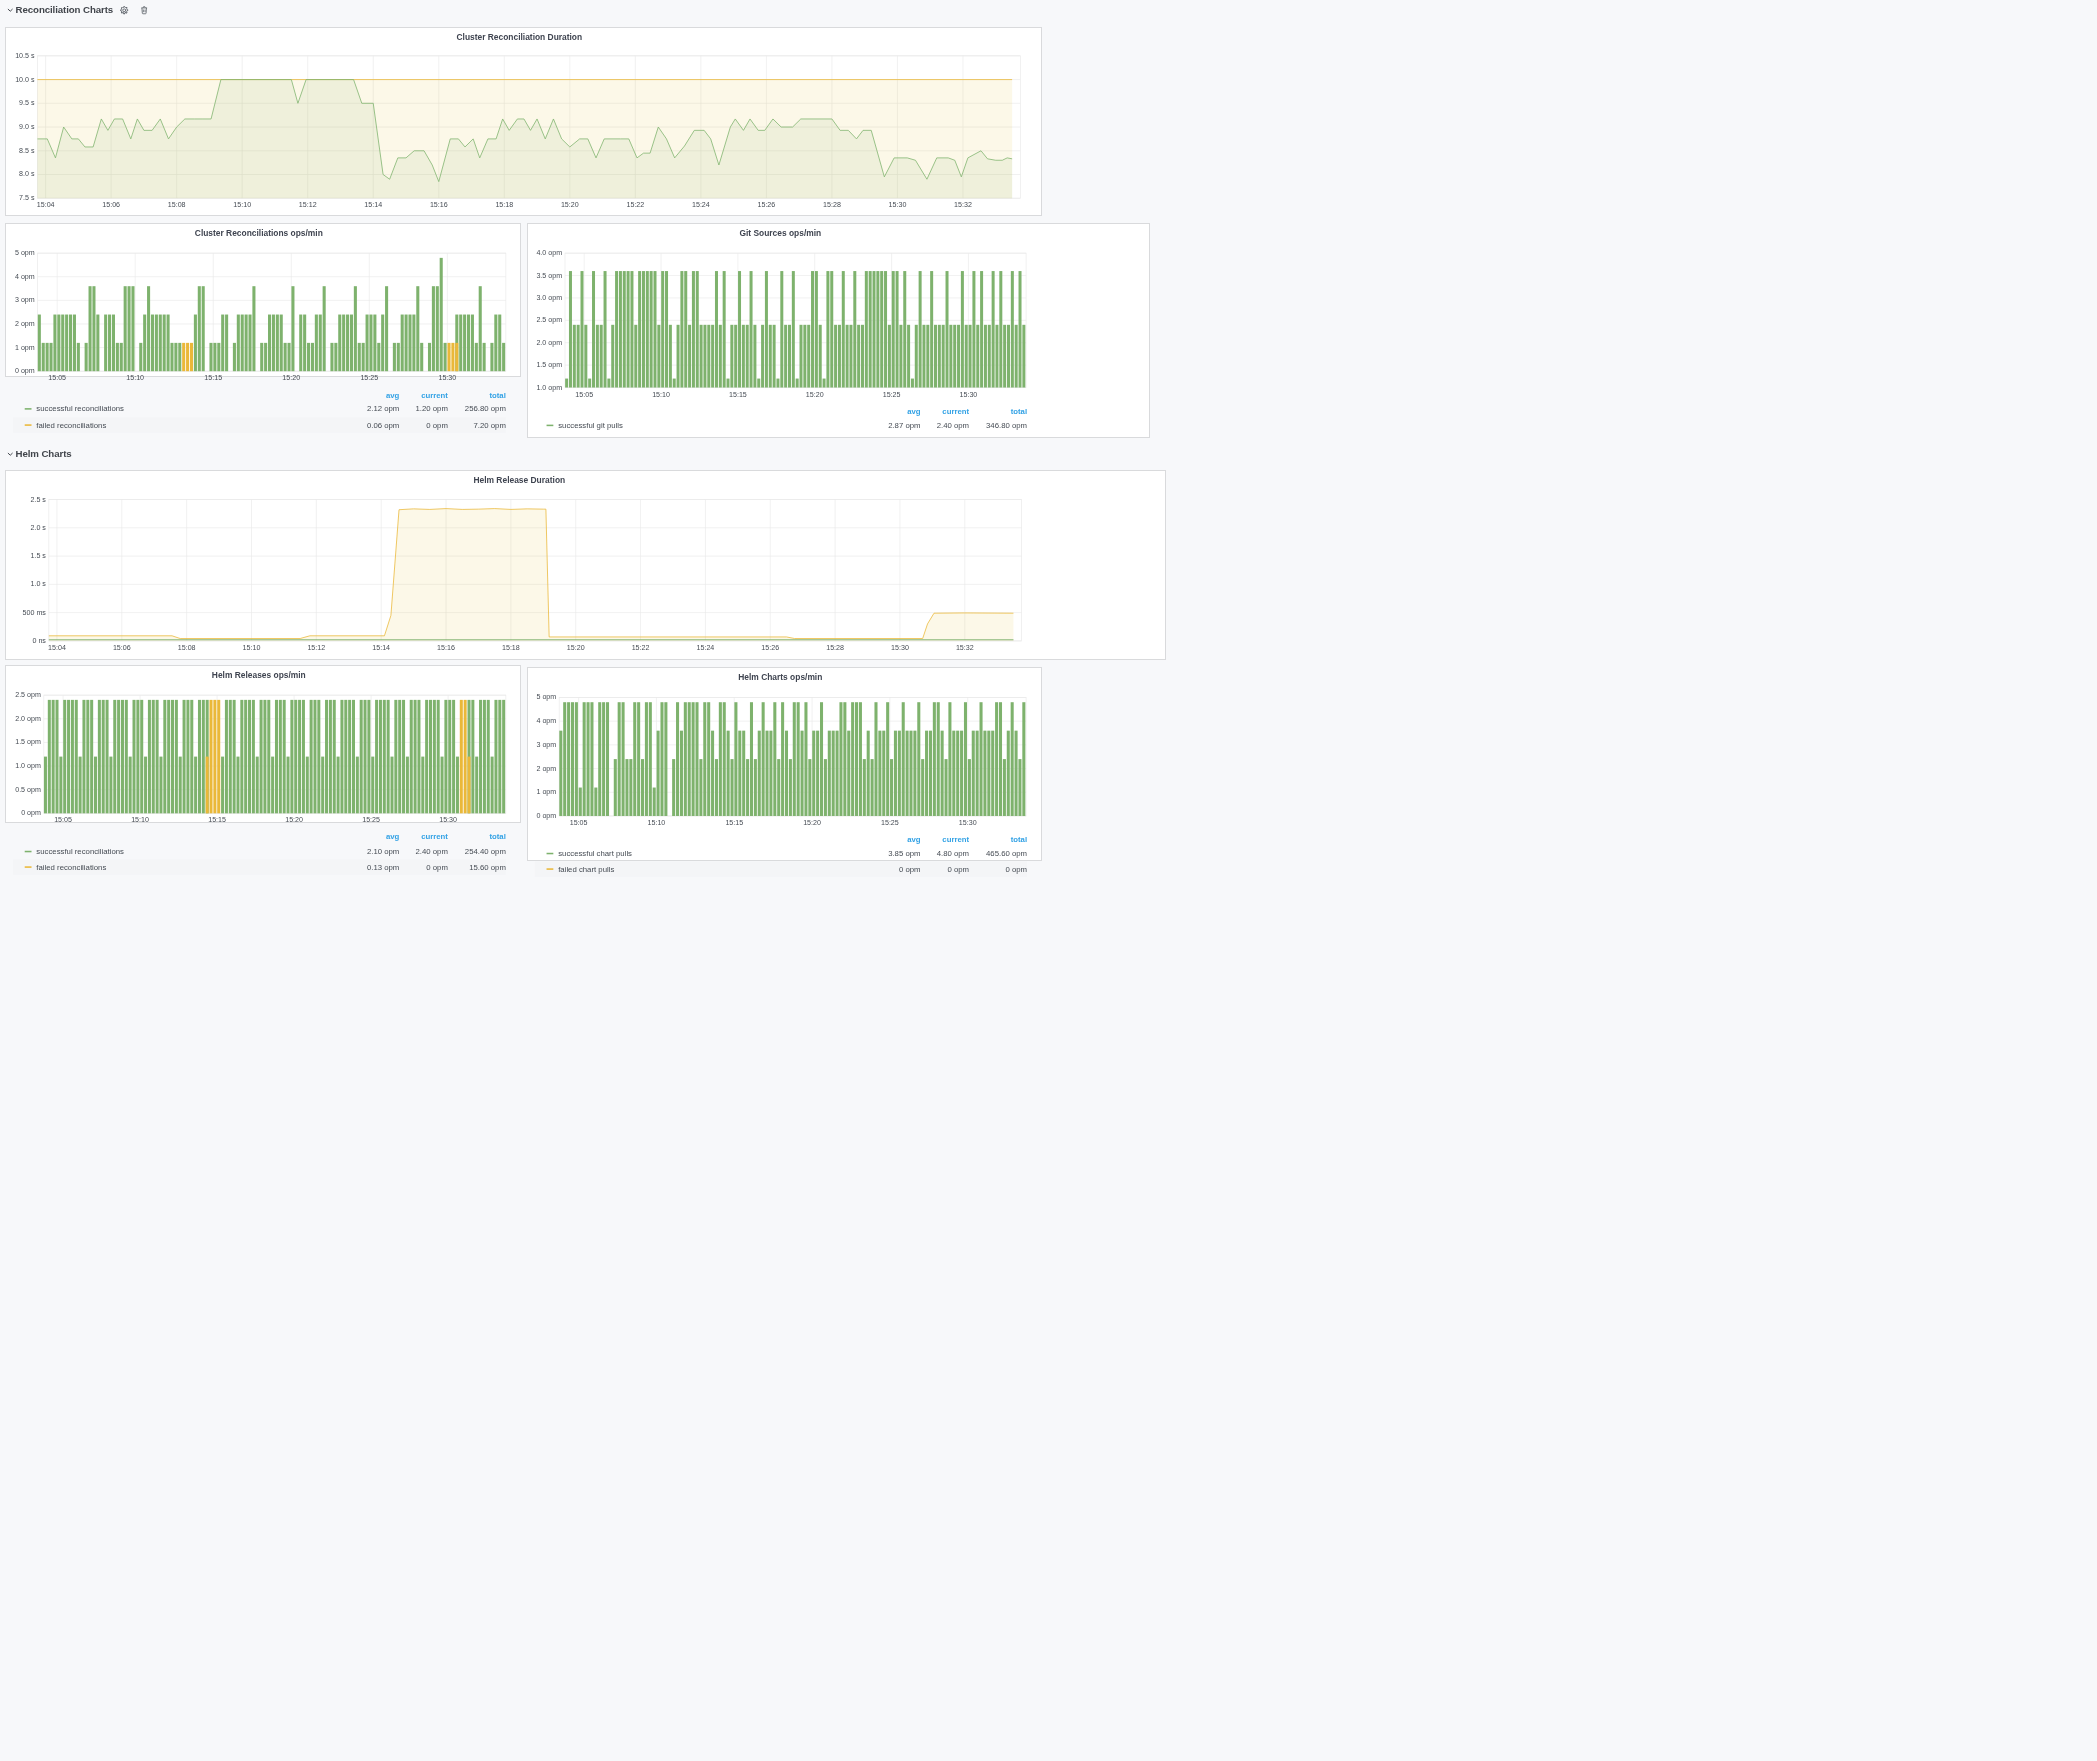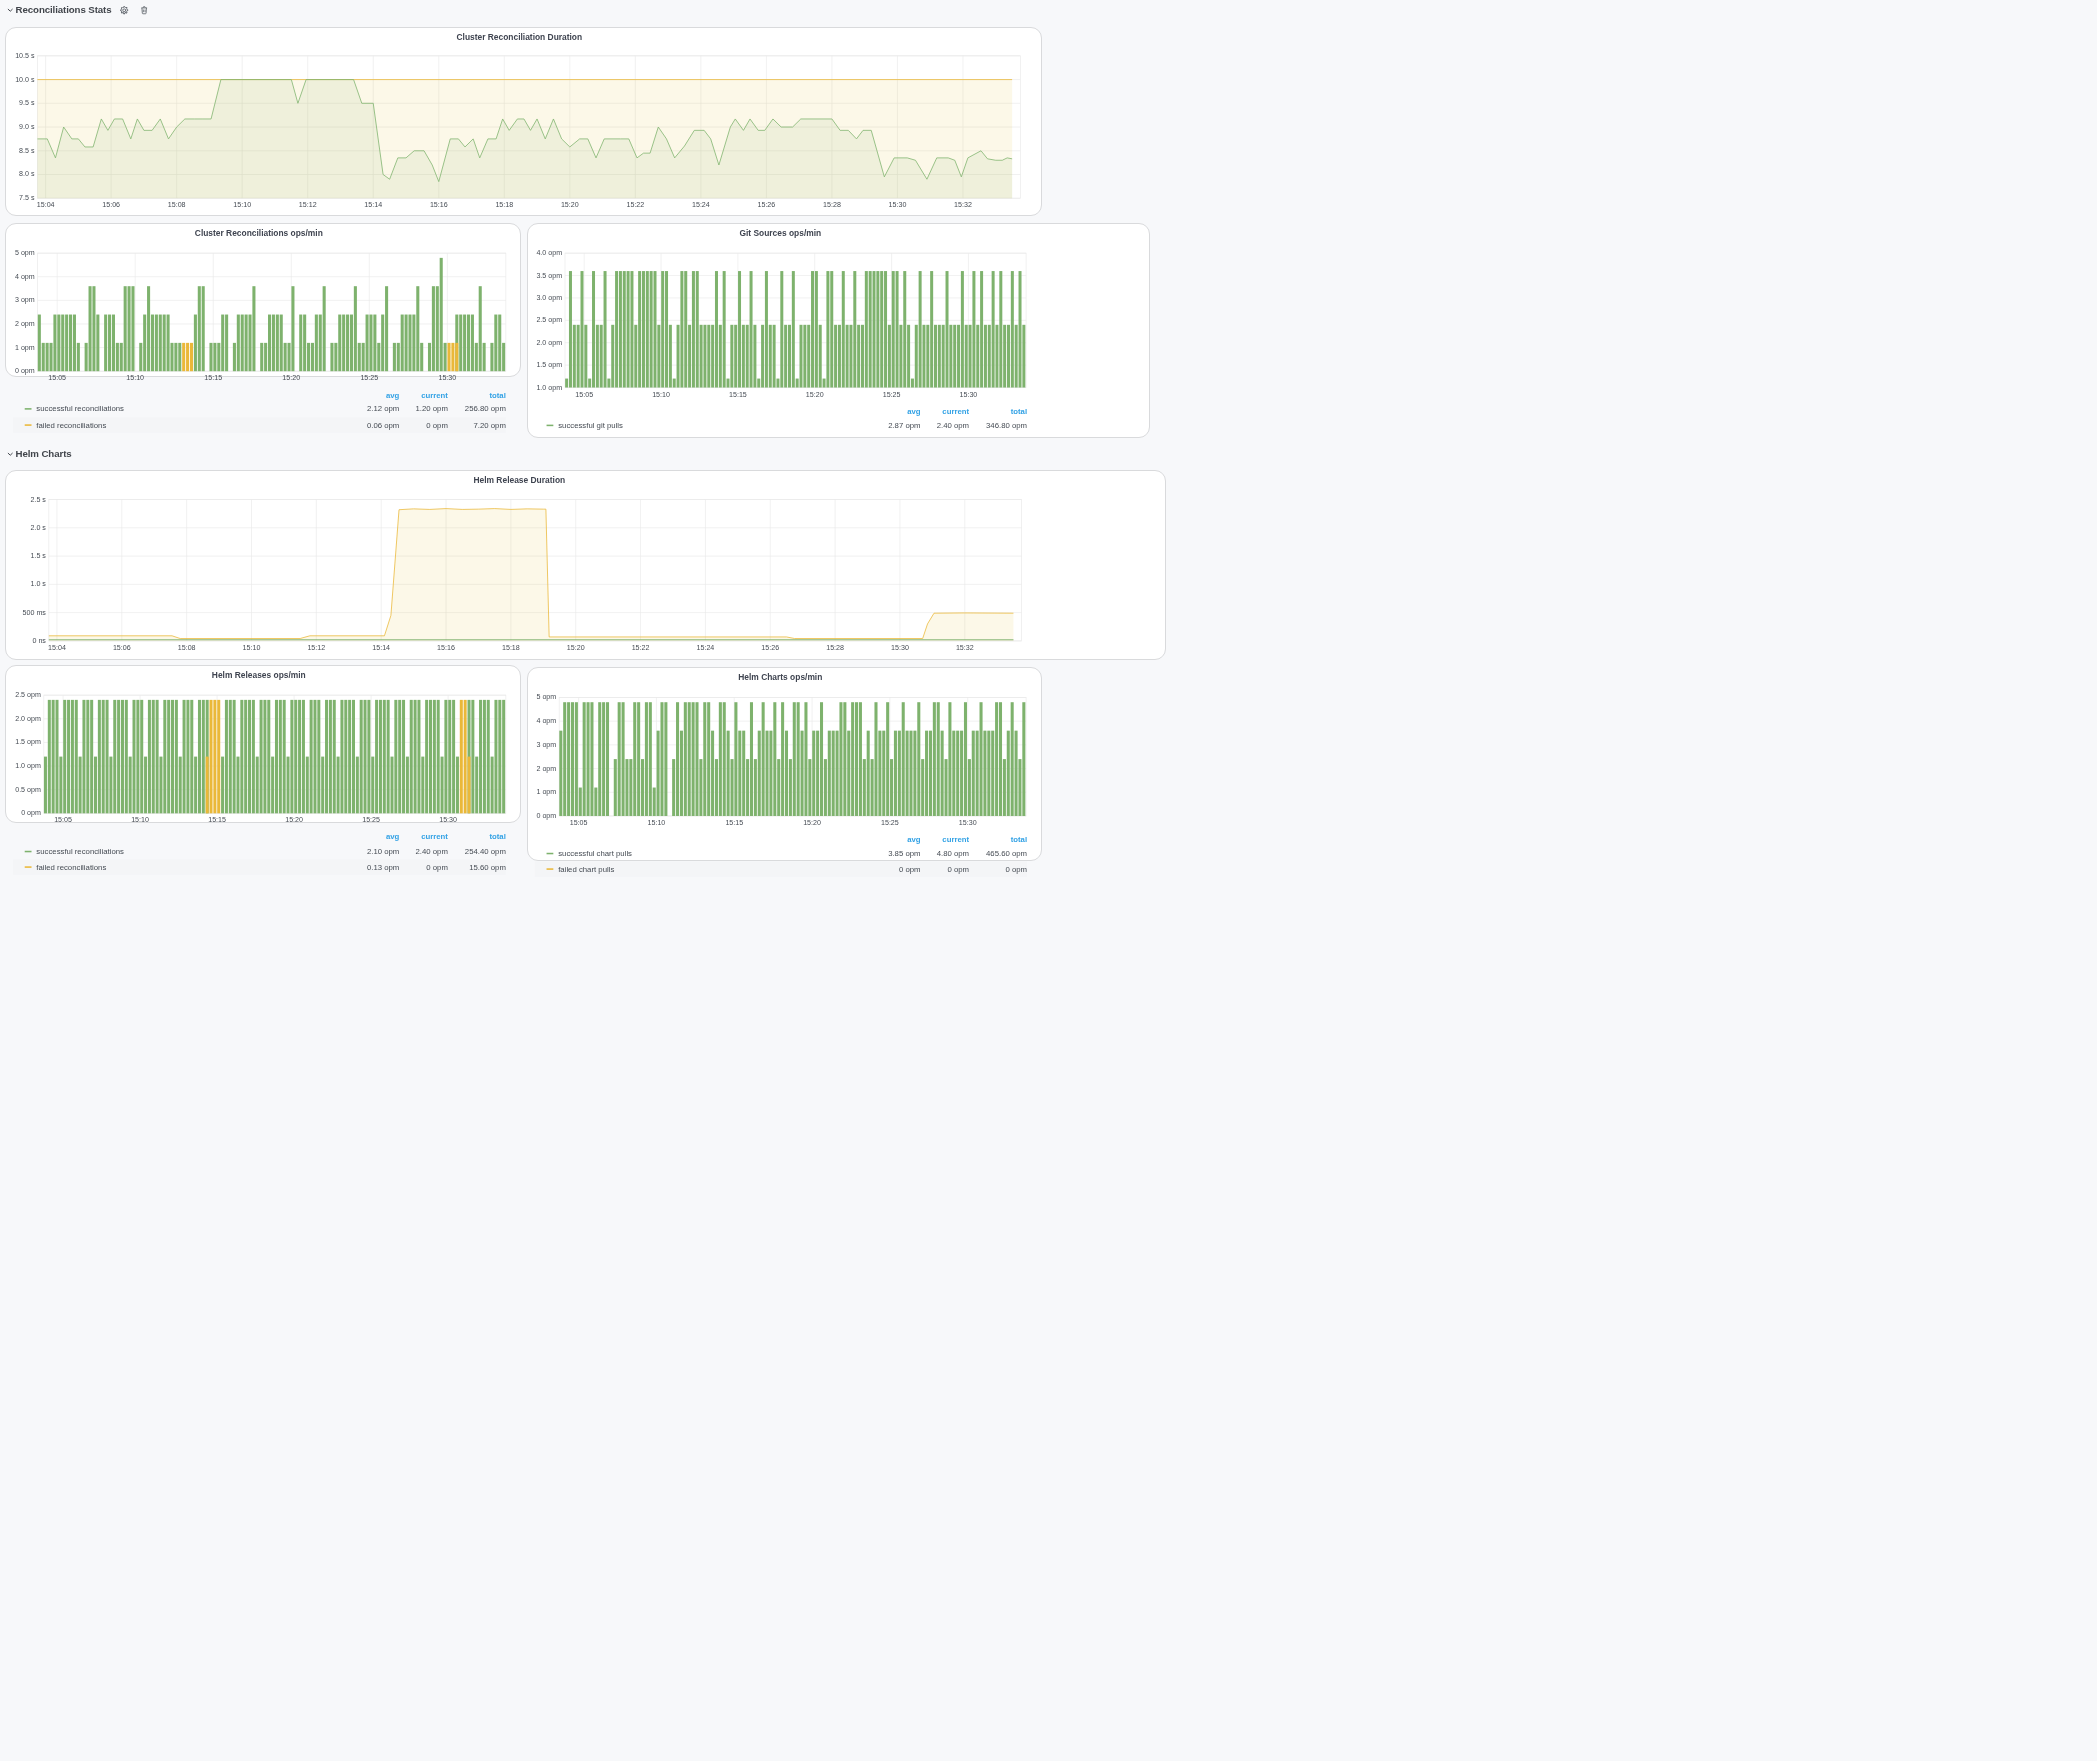--- a/index.html
+++ b/index.html
@@ -1,29 +1,29 @@
 <!DOCTYPE html>
 <html style="font-size:10.4px"><head><meta charset="utf-8"><style>
 * { margin:0; padding:0; box-sizing:border-box; }
 html,body { width:1049px; height:881px; background:#f7f8fa; overflow:hidden;
   font-family:"Liberation Sans",sans-serif; }
-.panel { position:absolute; background:#fff; border:0.6px solid #d9dadc; border-radius:11px; }
+.panel { position:absolute; background:#fff; border:0.6px solid #d9dadc; border-radius:0; }
 .panel svg { display:block; }
 .hdr { position:absolute; left:0; width:100%; height:19.5px; }
 .hdr span { position:absolute; left:15.6px; top:3.9px; font-size:9.7px; font-weight:bold; color:#41454b; letter-spacing:-0.1px; }
 .hdr .chev { position:absolute; left:7.1px; top:6.8px; }
 .hdr .hic { position:absolute; top:5.2px; }
 svg text { font-family:"Liberation Sans",sans-serif; }
 </style></head>
 <body>
 <div class="hdr" style="top:0px">
     <svg class="chev" width="6.5" height="6.5" viewBox="0 0 12 12">
       <path d="M2.2 4.2l3.8 3.6L9.8 4.2" stroke="#41454b" stroke-width="1.8" fill="none" stroke-linecap="round"></path>
     </svg>
-    <span>Reconciliations Stats</span>
+    <span>Reconciliation Charts</span>
     <svg class="hic" style="left:119px" width="10.4" height="10.4" viewBox="0 0 16 16">
       <path d="M8 5.2a2.8 2.8 0 1 0 0 5.6 2.8 2.8 0 0 0 0-5.6zm0 4.3a1.5 1.5 0 1 1 0-3 1.5 1.5 0 0 1 0 3z" fill="#555b62"></path>
       <path d="M13.6 6.7l-1.1-.3-.2-.5.6-1a.7.7 0 0 0-.1-.9l-.8-.8a.7.7 0 0 0-.9-.1l-1 .6-.5-.2-.3-1.1A.7.7 0 0 0 8.6 2h-1.2a.7.7 0 0 0-.7.5l-.3 1.1-.5.2-1-.6a.7.7 0 0 0-.9.1l-.8.8a.7.7 0 0 0-.1.9l.6 1-.2.5-1.1.3a.7.7 0 0 0-.5.7v1.2c0 .3.2.6.5.7l1.1.3.2.5-.6 1a.7.7 0 0 0 .1.9l.8.8c.2.2.6.3.9.1l1-.6.5.2.3 1.1c.1.3.4.5.7.5h1.2c.3 0 .6-.2.7-.5l.3-1.1.5-.2 1 .6c.3.2.7.1.9-.1l.8-.8a.7.7 0 0 0 .1-.9l-.6-1 .2-.5 1.1-.3a.7.7 0 0 0 .5-.7V7.4a.7.7 0 0 0-.5-.7zm-.7 1.6l-1.4.4-.1.4-.3.6.7 1.3-.6.6-1.3-.7-.6.3-.4.1-.4 1.4h-.9l-.4-1.4-.4-.1-.6-.3-1.3.7-.6-.6.7-1.3-.3-.6-.1-.4-1.4-.4v-.9l1.4-.4.1-.4.3-.6-.7-1.3.6-.6 1.3.7.6-.3.4-.1.4-1.4h.9l.4 1.4.4.1.6.3 1.3-.7.6.6-.7 1.3.3.6.1.4 1.4.4z" fill="#555b62"></path>
     </svg>
     <svg class="hic" style="left:139px" width="10.4" height="10.4" viewBox="0 0 16 16" fill="none" stroke="#555b62" stroke-width="1.2">
       <path d="M3.5 4.5h9M6.5 4.5v-1a1 1 0 0 1 1-1h1a1 1 0 0 1 1 1v1M4.5 4.5l.6 8.1a1 1 0 0 0 1 .9h3.8a1 1 0 0 0 1-.9l.6-8.1M6.7 7v4M9.3 7v4"></path>
     </svg>
   </div>
 <div class="hdr" style="top:444px">
     <svg class="chev" width="6.5" height="6.5" viewBox="0 0 12 12">

